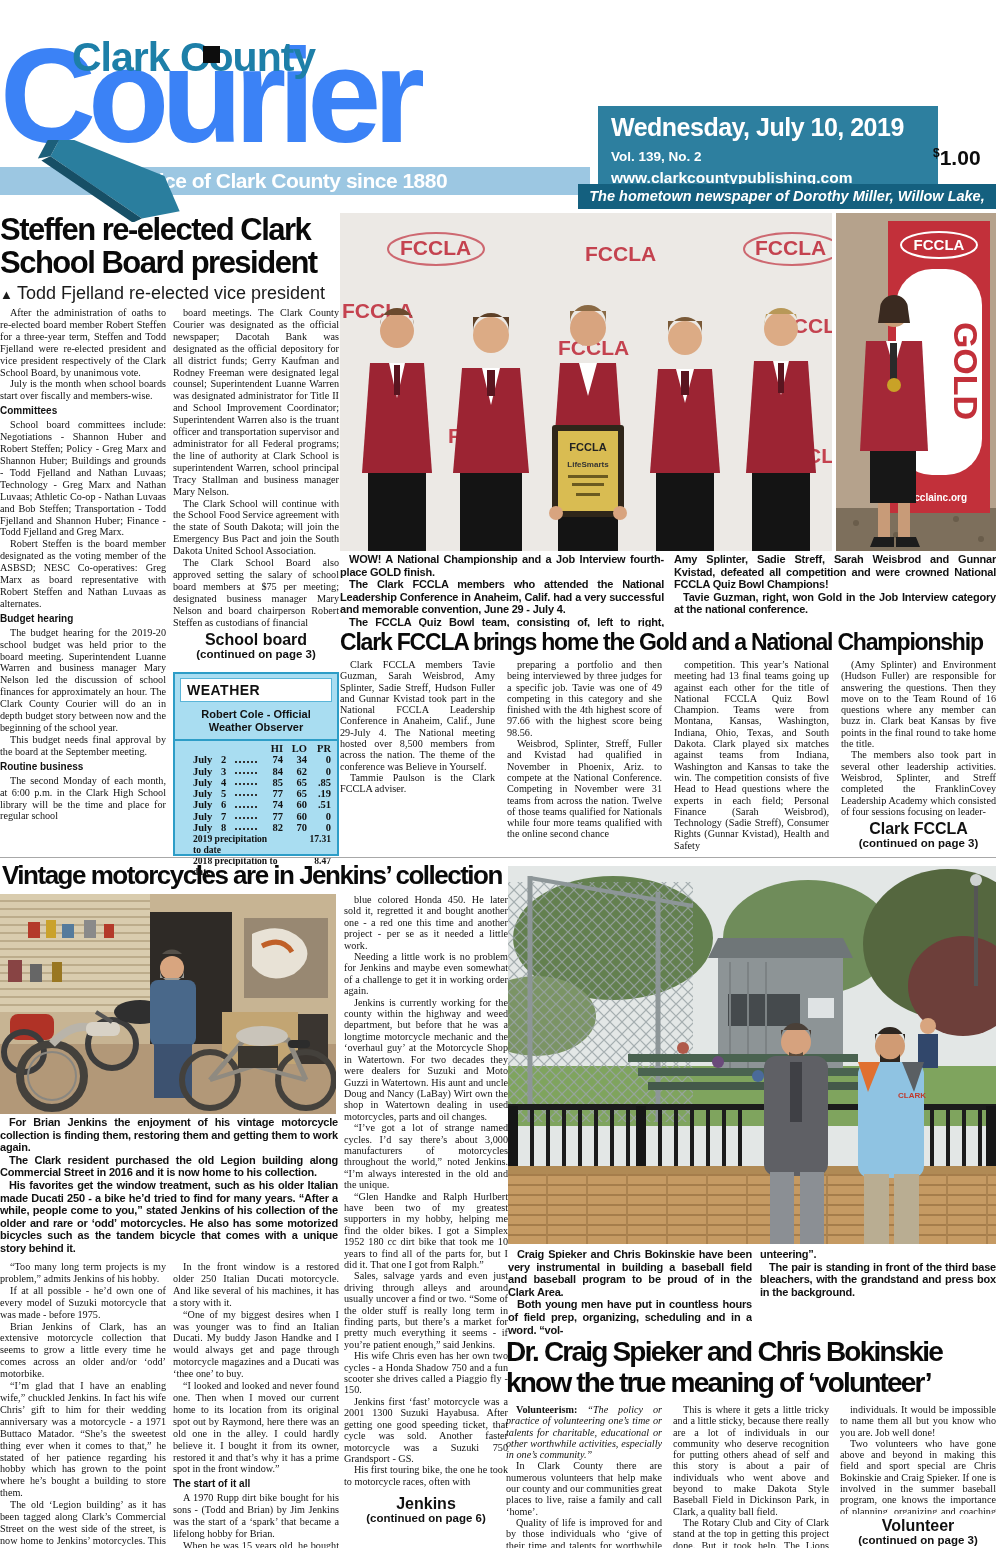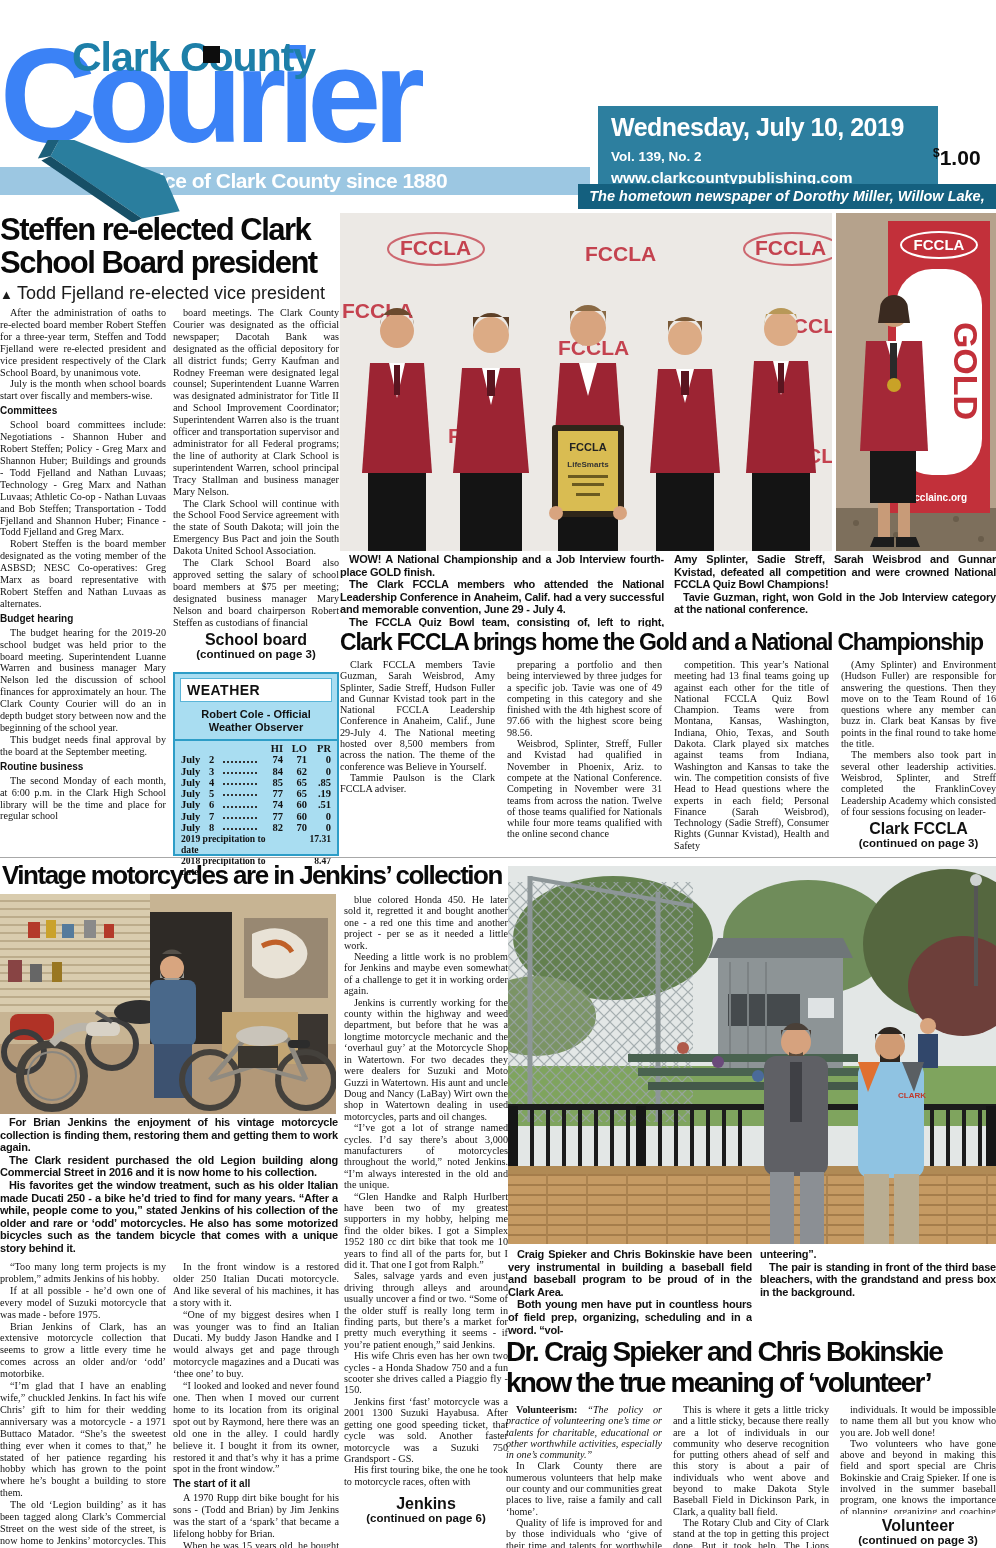--- a/index.html
+++ b/index.html
@@ -46,21 +46,21 @@
           line-height:12.6px;letter-spacing:-0.2px;text-align:justify;overflow:hidden;}
   .caption p{margin:0;text-indent:9px;}
   
   .weather{position:absolute;left:173px;top:672px;width:166px;height:184px;background:#a9ddf1;
           border:2px solid #2d9dc7;box-sizing:border-box;}
   .wtitle{margin:4px 5px 0 5px;background:#ffffff;border:1px solid #5ab5d8;
           font-family:"Liberation Sans",sans-serif;font-weight:bold;font-size:14px;
           letter-spacing:0.5px;padding:3px 0 3px 6px;}
   .wobs{text-align:center;font-family:"Liberation Sans",sans-serif;font-weight:bold;
           font-size:11px;line-height:13px;margin-top:6px;}
-  .wtable{margin-top:5px;border-top:2px solid #2d9dc7;padding:2px 6px 0 6px;
+  .wtable{margin-top:5px;border-top:2px solid #2d9dc7;padding:2px 6px 0 18px;
           font-family:"Liberation Serif",serif;font-weight:bold;font-size:10.5px;}
   .wrow{display:flex;line-height:11.3px;}
   .wm{width:28px;} .wd{width:12px;}
   .leader{flex:1;border-bottom:2px dotted #333;margin:0 2px 3px 2px;}
   .leader.none{border-bottom:none;}
   .wv{width:24px;text-align:right;}
   .wprecip{display:flex;font-size:9.6px;line-height:11px;gap:36px;}
   .wprecip .pl{flex:1;} .wprecip .pv{text-align:right;}
   .rule{position:absolute;left:0;top:857px;width:996px;height:1px;background:#a8a8a8;}
   .headline2{position:absolute;left:340px;top:629px;width:658px;font-size:23px;
@@ -137,21 +137,21 @@
           <span class="leader none"></span>
         <span class="wv">HI</span>
         <span class="wv">LO</span>
         <span class="wv">PR</span>
       </div>
       <div class="wrow">
           <span class="wm">July</span>
           <span class="wd">2</span>
           <span class="leader"></span>
           <span class="wv">74</span>
-          <span class="wv">71</span>
+          <span class="wv">34</span>
           <span class="wv">0</span>
         </div>
       <div class="wrow">
           <span class="wm">July</span>
           <span class="wd">3</span>
           <span class="leader"></span>
           <span class="wv">84</span>
           <span class="wv">62</span>
           <span class="wv">0</span>
         </div>

